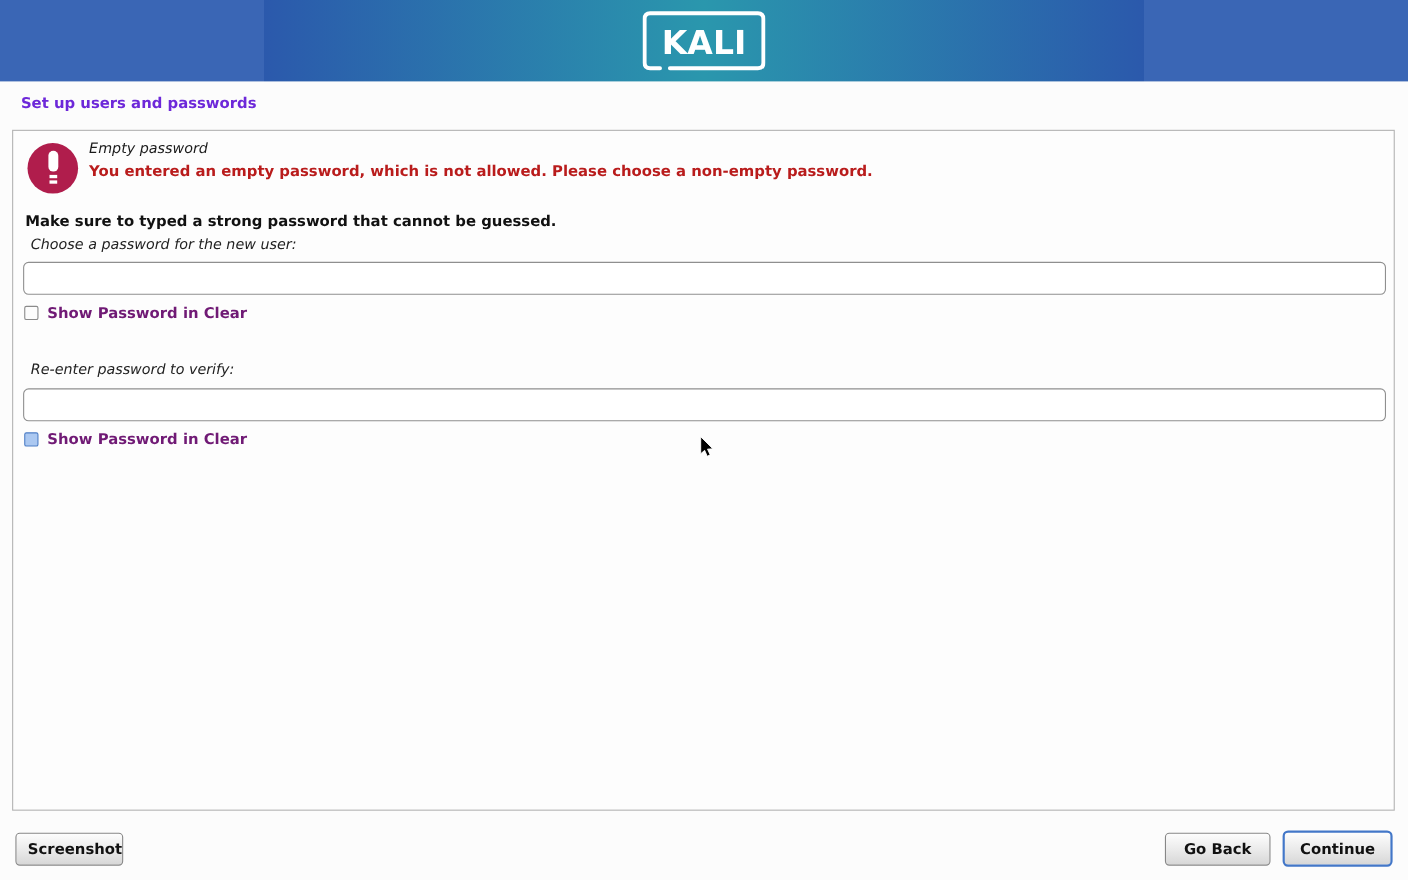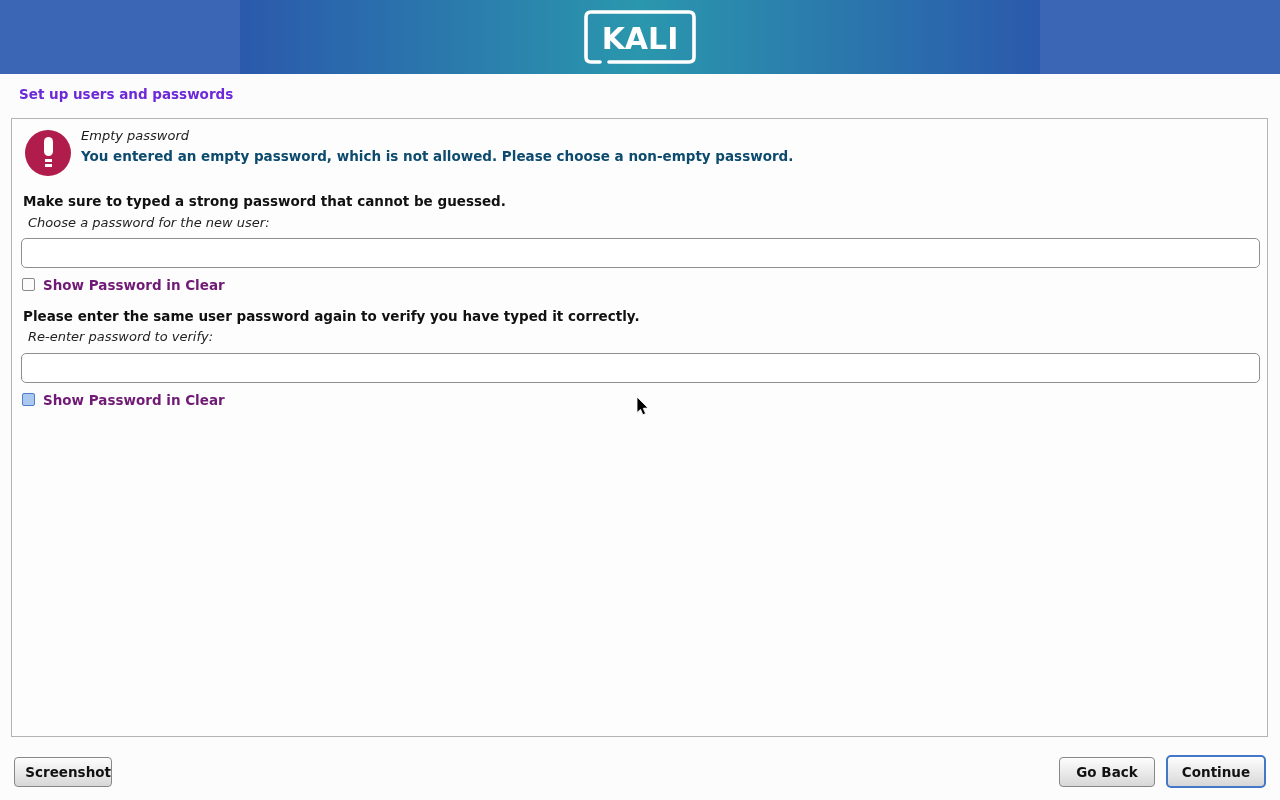--- a/index.html
+++ b/index.html
@@ -52,21 +52,21 @@
     width: 7px; height: 3px; background: #fff;
   }
   .error-icon .dash1 { top: 29px; }
   .error-icon .dash2 { top: 34px; }
   .error-title {
     position: absolute; top: 9px; left: 69px;
     font-size: 13px; font-style: italic; color: #1a1a1a;
   }
   .error-message {
     position: absolute; top: 29px; left: 69px;
-    font-size: 13.5px; font-weight: bold; color: #0c4a6e; text-align: right;
+    font-size: 13.5px; font-weight: bold; color: #b91c1c; text-align: right;
   }
 
   .hint-strong { position: absolute; left: 11px; font-size: 13.5px; font-weight: bold; color: #111; }
   .hint-strong.one { top: 74px; }
   .hint-strong.two { top: 189px; }
   .field-label { position: absolute; left: 16px; font-size: 13px; font-style: italic; color: #222; }
   .field-label.one { top: 96px; }
   .field-label.two { top: 210px; }
 
   .pw-input {
@@ -143,21 +143,20 @@
     <div class="error-message">You entered an empty password, which is not allowed. Please choose a non-empty password.</div>
 
     <div class="hint-strong one">Make sure to typed a strong password that cannot be guessed.</div>
     <div class="field-label one">Choose a password for the new user:</div>
     <input class="pw-input one" type="password" value="" style="">
     <div class="check-row one">
       <span class="checkbox"></span>
       <span class="check-label">Show Password in Clear</span>
     </div>
 
-    <div class="hint-strong two">Please enter the same user password again to verify you have typed it correctly.</div>
     <div class="field-label two">Re-enter password to verify:</div>
     <input class="pw-input two" type="password" value="" style="">
     <div class="check-row two">
       <span class="checkbox focused"></span>
       <span class="check-label">Show Password in Clear</span>
     </div>
 
   </div>
 
   <button class="btn btn-screenshot">Screenshot</button>

